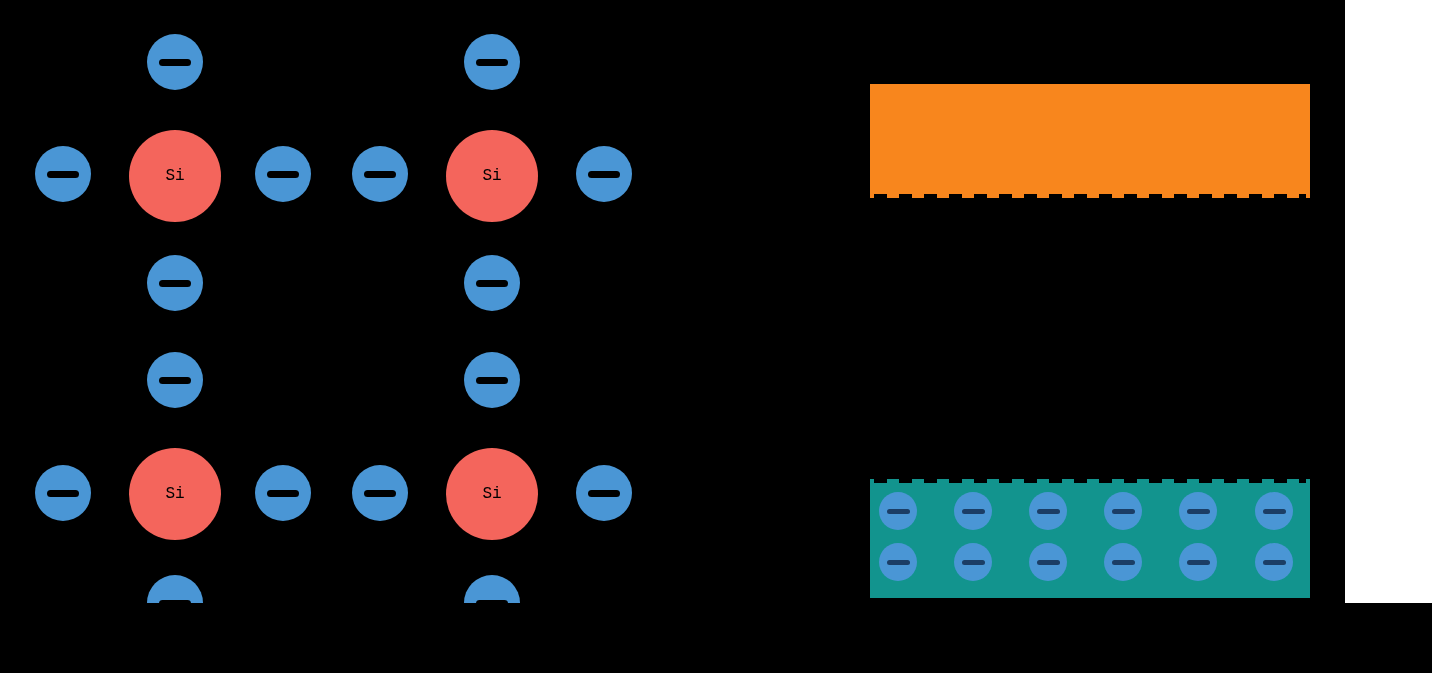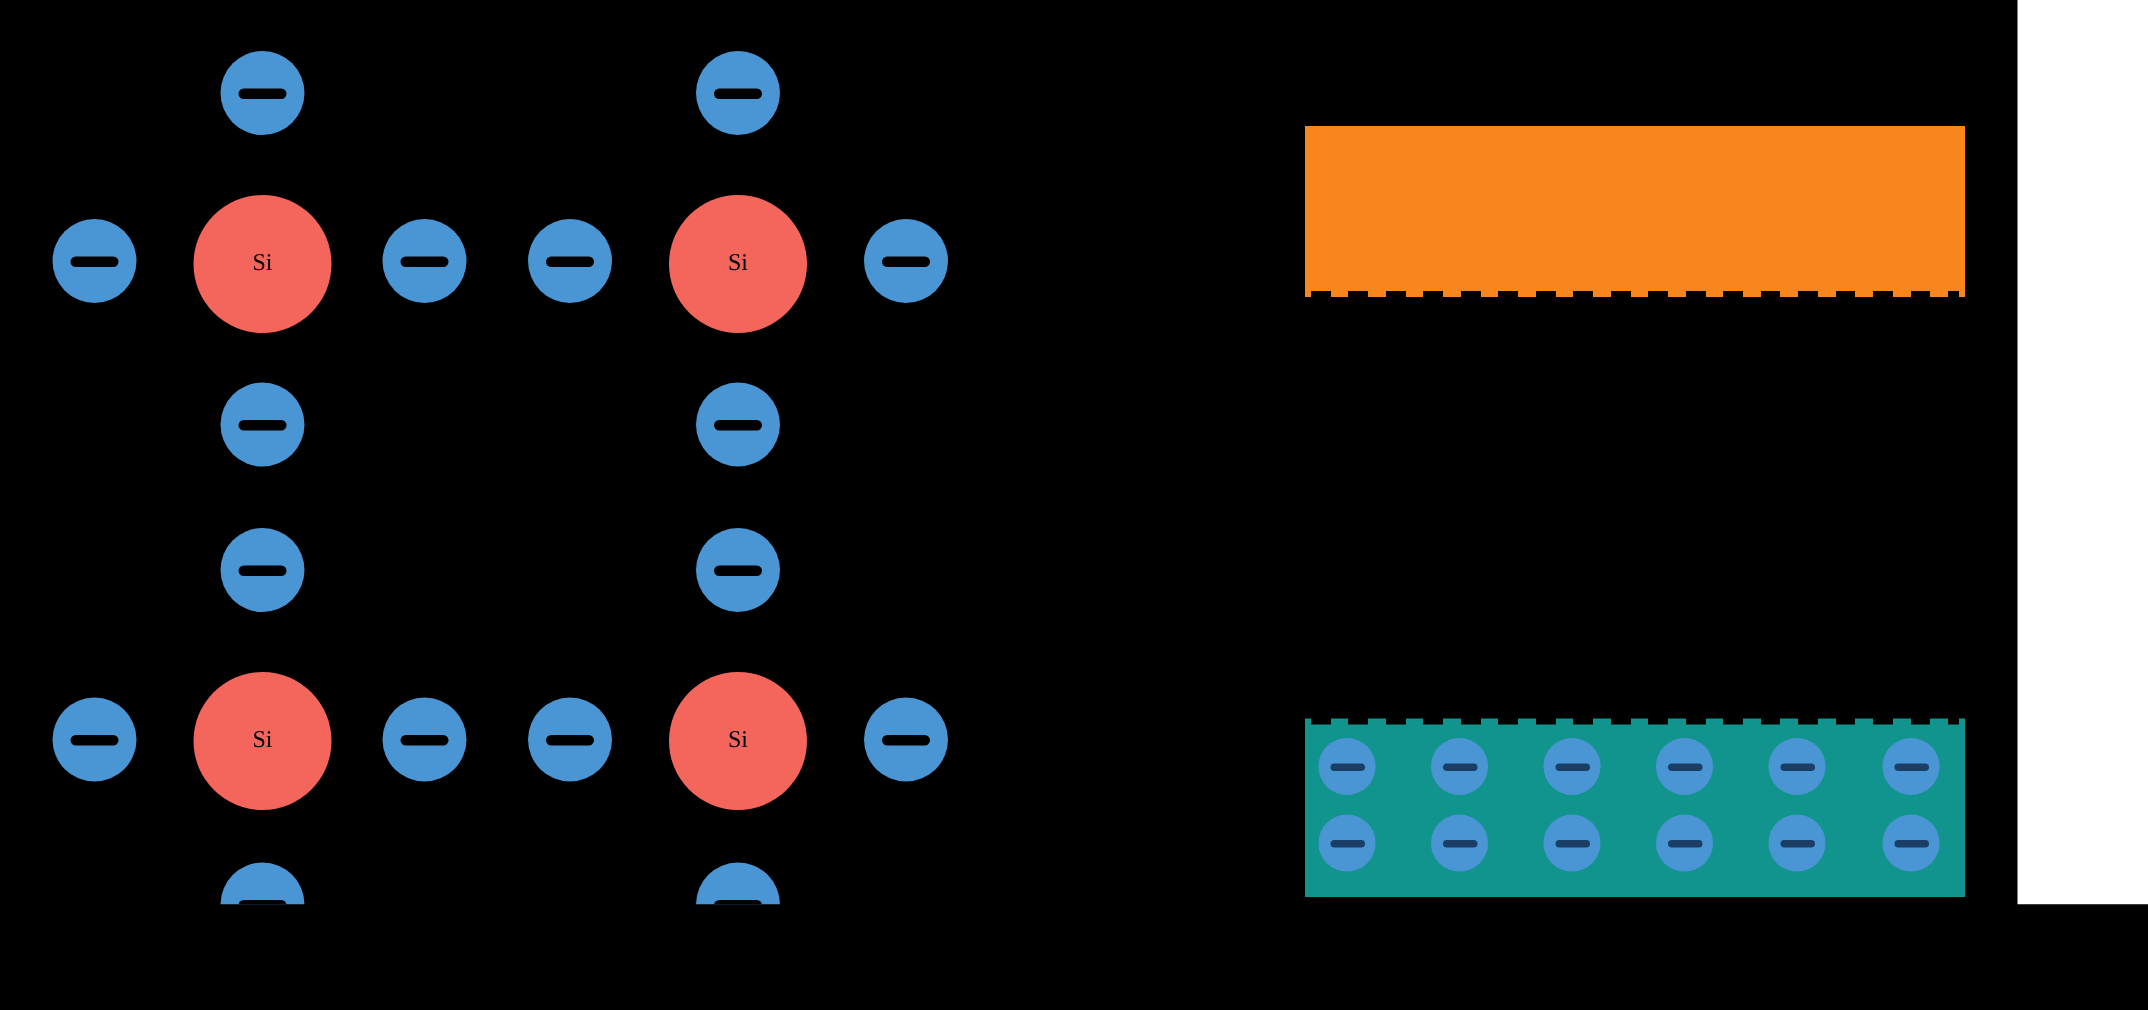--- a/index.html
+++ b/index.html
@@ -1,21 +1,21 @@
 <!DOCTYPE html>
 <html><head>
 <meta charset="utf-8">
 <style>
   html, body { margin: 0; padding: 0; background: #000; }
   .stage {
     position: relative;
     width: 1432px;
     height: 603px;
     overflow: hidden;
-    font-family: Liberation Serif, serif;
+    font-family: Liberation Mono, monospace;
   }
   .layer { position: absolute; inset: 0; }
   .circle {
     position: absolute;
     border-radius: 50%;
     display: flex;
     align-items: center;
     justify-content: center;
     transform: translate(-50%, -50%);
     box-sizing: border-box;

